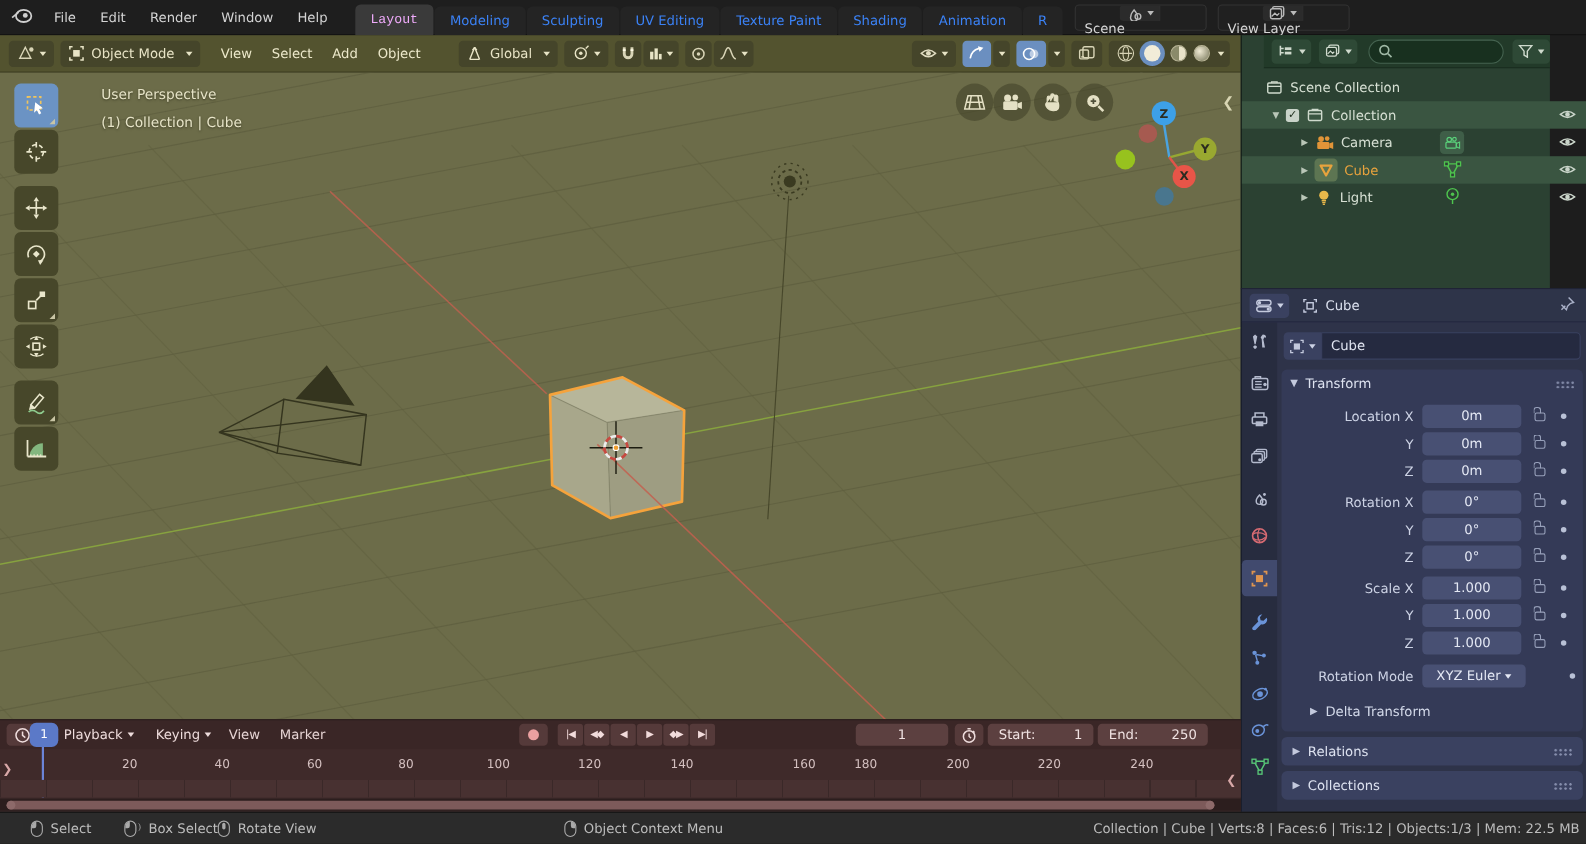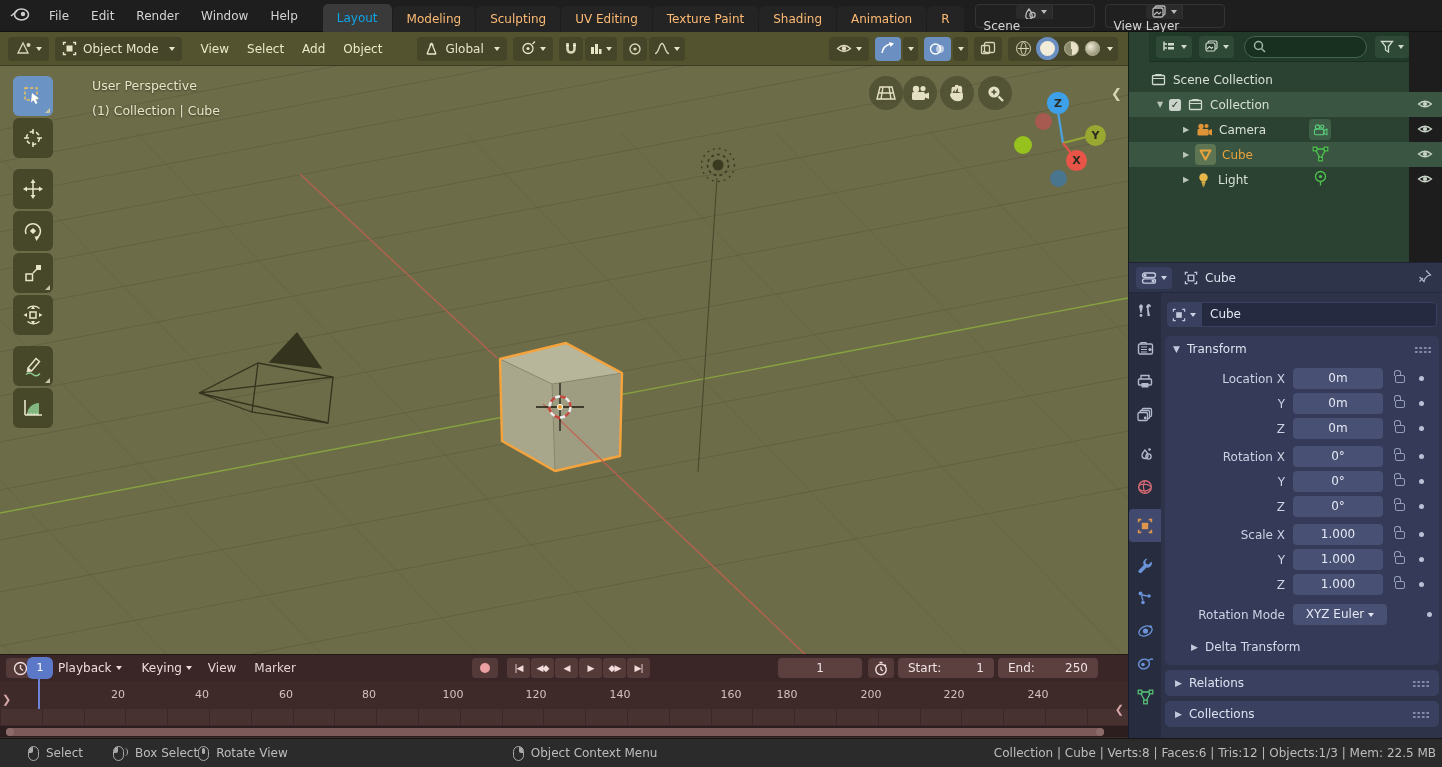--- a/index.html
+++ b/index.html
@@ -10,22 +10,22 @@
   .chev { display:inline-block; width:0; height:0; border-left:3.5px solid transparent; border-right:3.5px solid transparent; border-top:4px solid currentColor; margin-left:4px; vertical-align:middle; }
   .grip { display:inline-block; width:17px; height:7px; background-image:radial-gradient(circle,#9aa2c0 1px,transparent 1.3px); background-size:4.5px 4px; opacity:.8; }
   .adot { display:inline-block; width:5px; height:5px; border-radius:50%; background:#b9c1d6; }
   .lock { position:relative; display:inline-block; width:10px; height:8px; border:1.3px solid #97a0ba; border-radius:2px; }
   .lock::before { content:""; position:absolute; left:-2px; top:-6px; width:5px; height:5px; border:1.3px solid #97a0ba; border-bottom:none; border-radius:3px 3px 0 0; }
 
   
   #topbar { position:absolute; left:0; top:0; width:1442px; height:32px; background:#1e1e1e; border-bottom:1px solid #121212; display:flex; align-items:center; }
   .tmenu { padding:0 11px; color:#d4d4d4; height:32px; line-height:32px; cursor:default; }
   #tabs { display:flex; height:32px; align-items:flex-end; margin-left:14px; }
-  .tab { padding:0 14px; height:26px; line-height:26px; color:#fdba74; background:#242424; border-radius:5px 5px 0 0; margin-right:1px; }
-  .tab.active { background:#3a3a3a; color:#0ea5e9; height:28px; line-height:28px; }
+  .tab { padding:0 14px; height:26px; line-height:26px; color:#3b82f6; background:#242424; border-radius:5px 5px 0 0; margin-right:1px; }
+  .tab.active { background:#3a3a3a; color:#f0abfc; height:28px; line-height:28px;font-family:Liberation Mono, monospace; }
   .idsel { display:flex; align-items:center; height:24px; background:#202020; border:1px solid #333; border-radius:4px; margin-left:10px;flex-direction:column; }
   .idsel .icobtn { display:flex; align-items:center; padding:0 5px; height:22px; background:#2b2b2b; border-right:1px solid #333; border-radius:3px 0 0 3px; color:#bbb; }
   .idsel .name { padding:0 8px; color:#d6d6d6; min-width:118px; }
   .idsel .mini { width:24px; text-align:center; color:#8f8f8f; border-left:1px solid #333; height:22px; line-height:22px; background:#2b2b2b; }
   .idsel .mini.x { color:#777; border-radius:0 3px 3px 0; }
 
   
   #vph { position:absolute; left:0; top:32px; width:1128px; height:34px; background:#53532f; display:flex; align-items:center; border-bottom:1px solid #3c3c20; color:#e8e4c6; }
   .vbtn { display:flex; align-items:center; background:#45452a; border-radius:4px; height:24px; padding:0 7px; margin-left:6px; color:#e8e4c6; }
   .vmenu { padding:0 9px; color:#ece8ca; }

